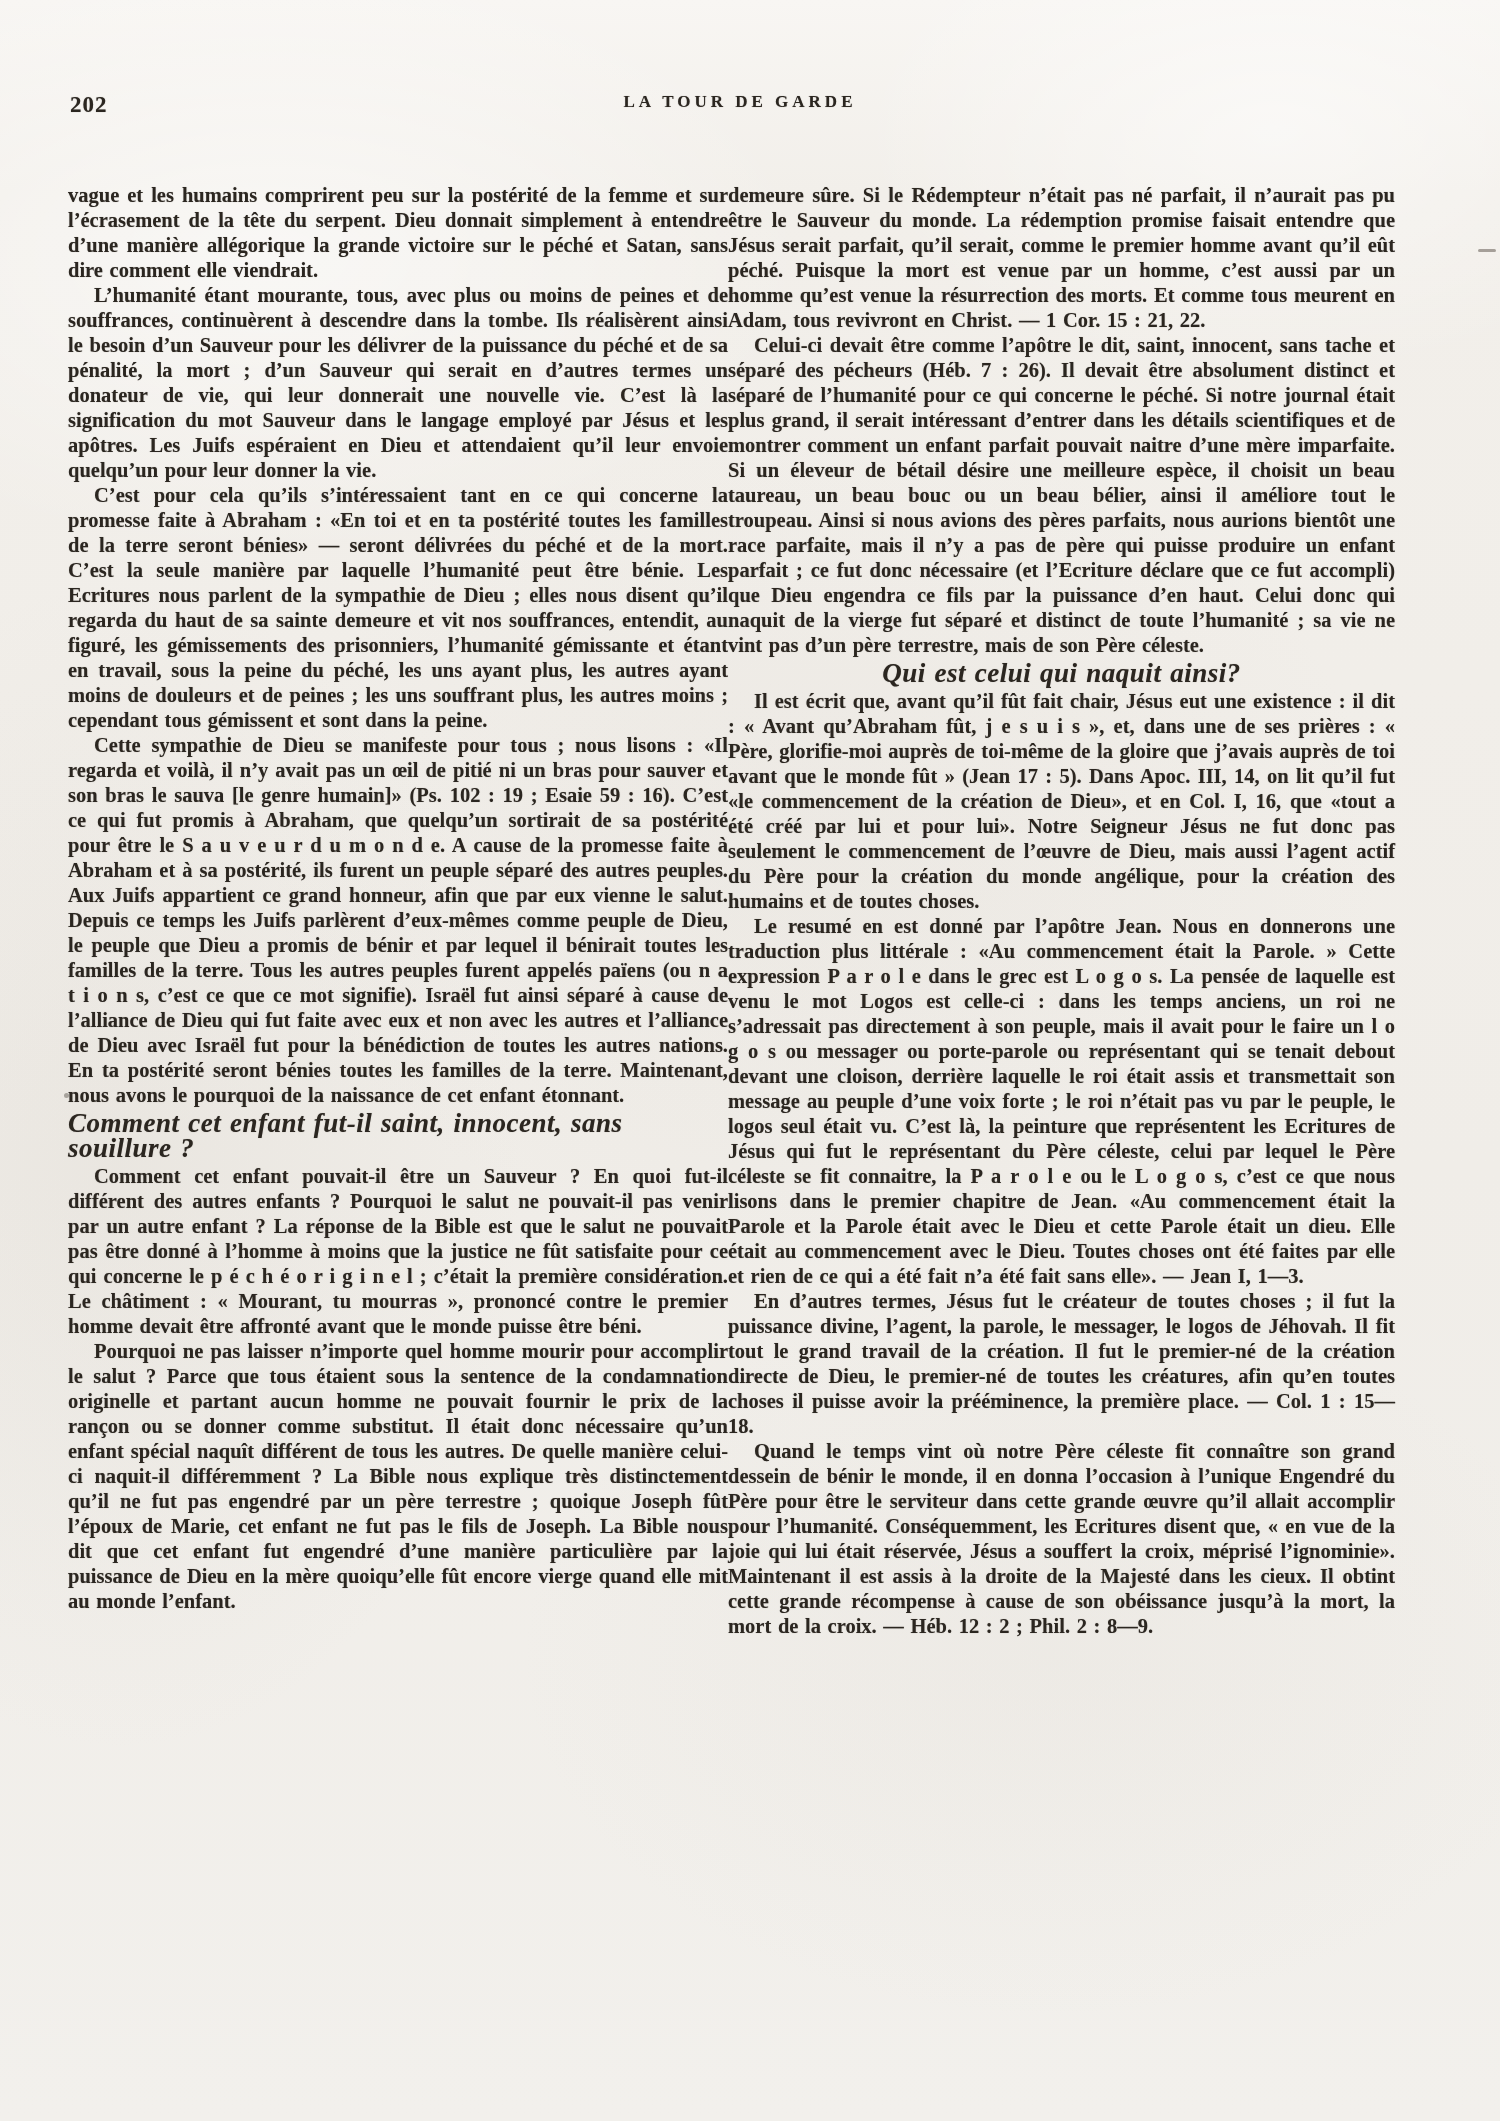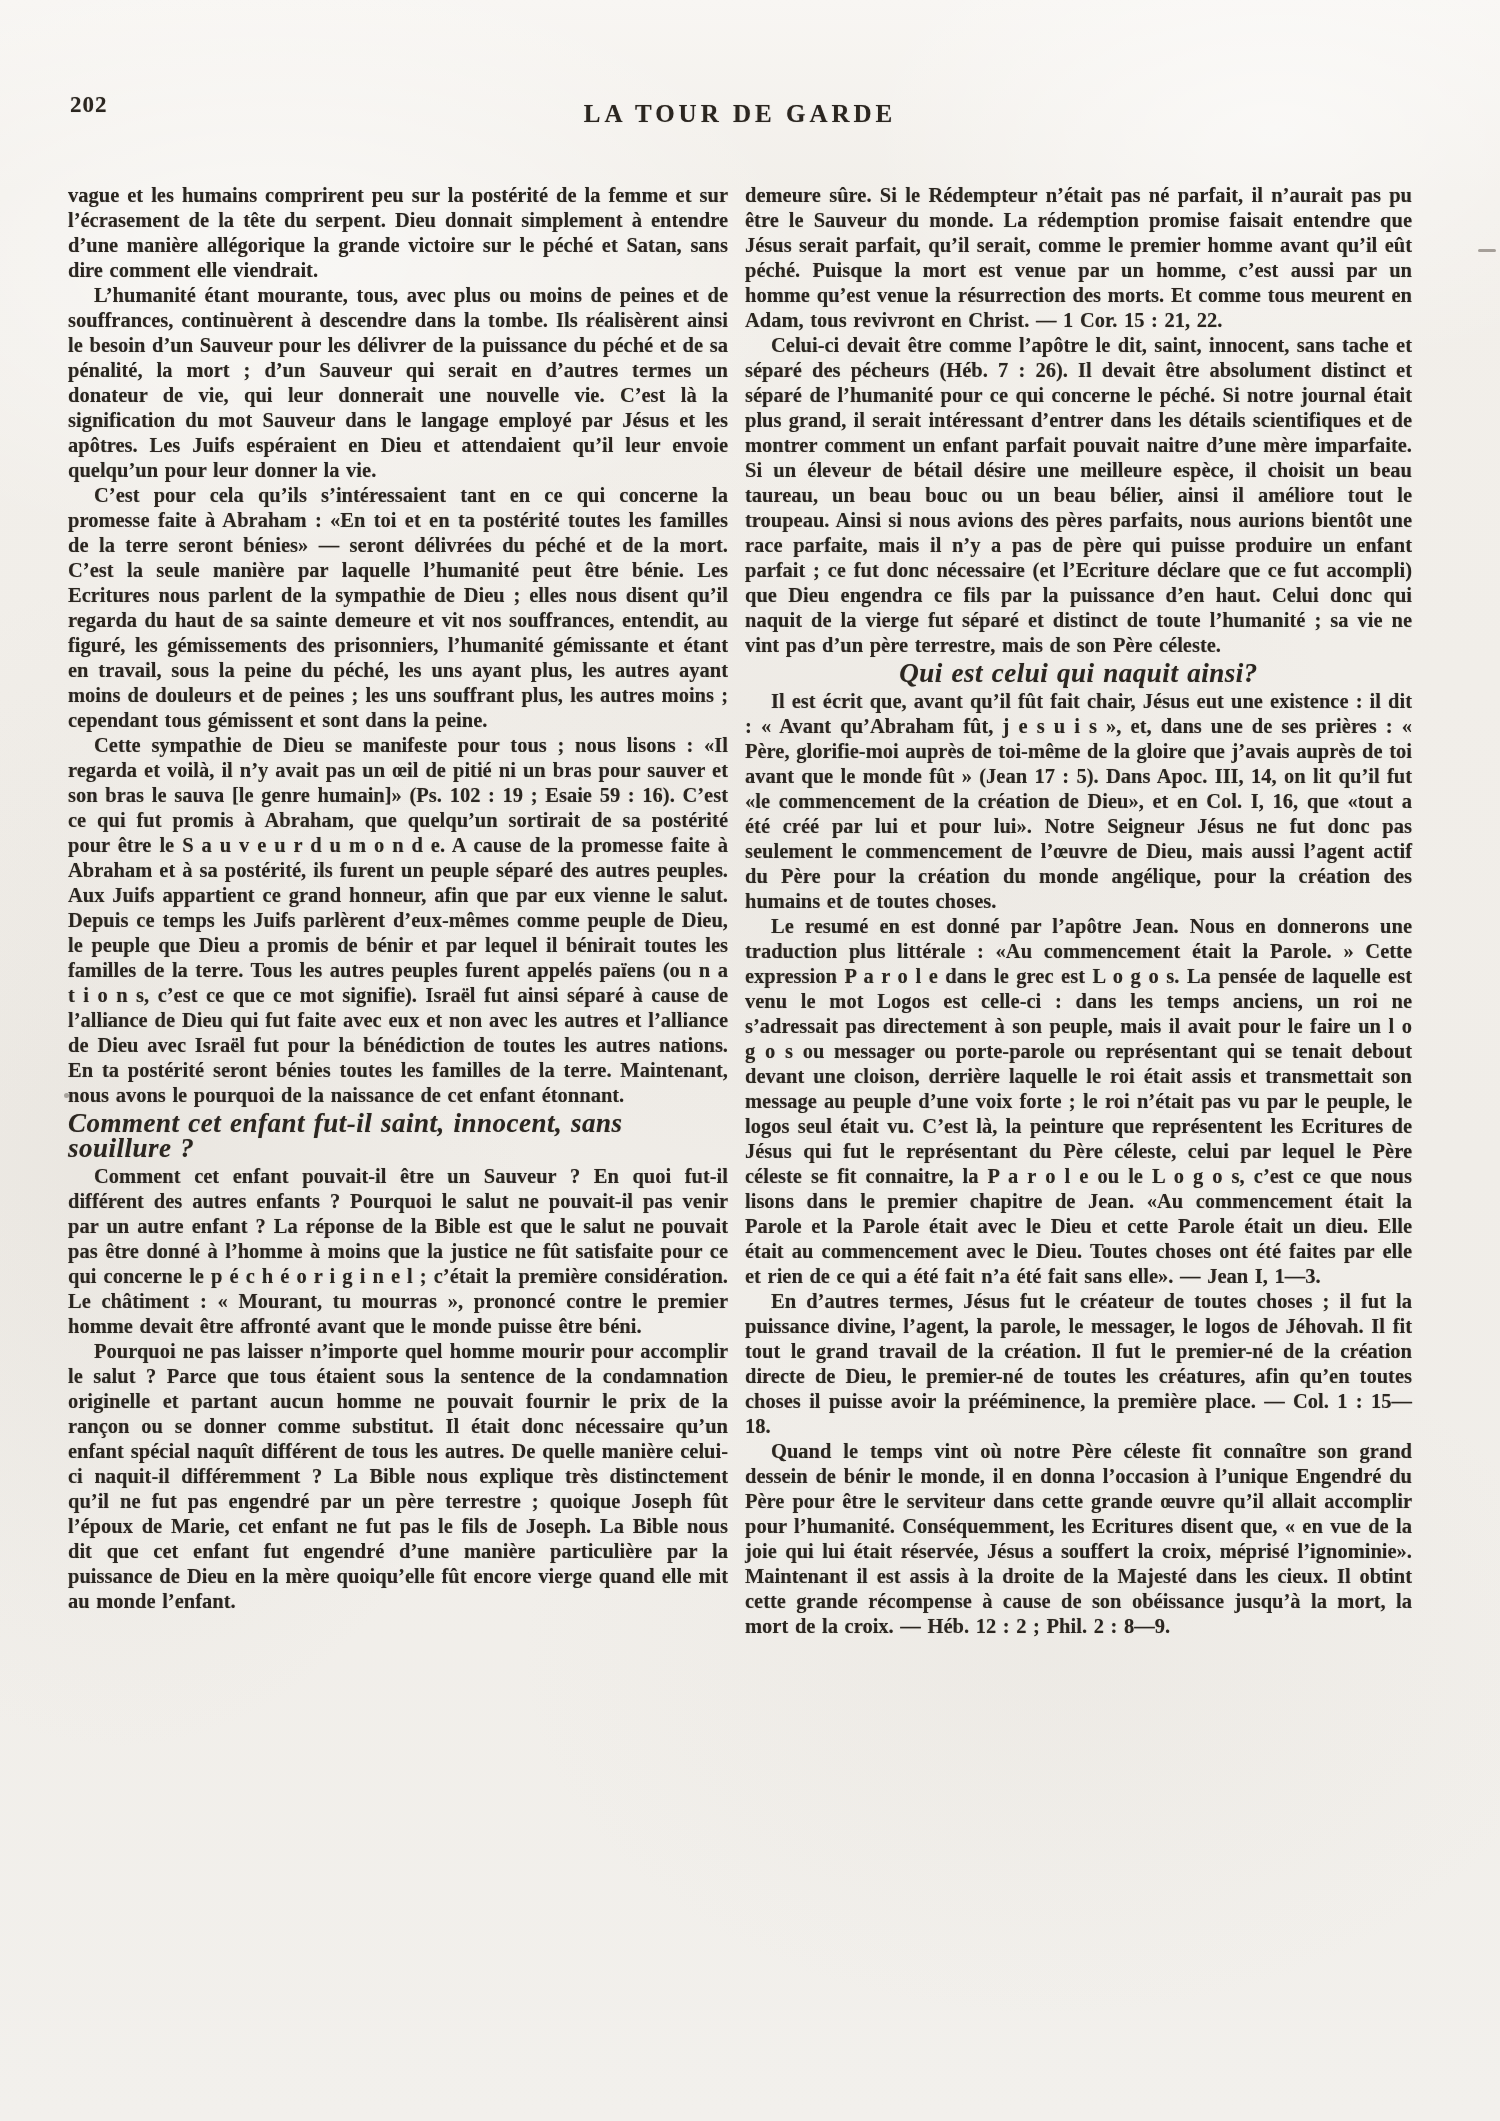--- a/index.html
+++ b/index.html
@@ -19,27 +19,27 @@
       linear-gradient(180deg,#f8f6f3 0%, #f2efea 9%, #f0ede8 55%, #f2f0ec 100%);
     padding-left: 8px;
   }
   .page-header{position:absolute;top:88px;left:68px;right:88px;height:34px;}
   .page-number{
     position:absolute;left:2px;top:4px;
     font-size:23px;font-weight:700;color:#2b2620;letter-spacing:1px;
     text-shadow:0 0 1px rgba(43,38,32,.4);
   }
   .journal-title{
-    position:absolute;left:0;right:0;top:0;margin:12px;text-align:center;
-    font-size:25px;font-weight:700;letter-spacing:4px;color:#2b2620;
+    position:absolute;left:0;right:0;top:0;margin:4px;text-align:center;
+    font-size:17px;font-weight:700;letter-spacing:4px;color:#2b2620;
     text-shadow:0 0 1px rgba(43,38,32,.4);
   }
   .columns{
     position:absolute;top:183px;left:68px;right:88px;
-    display:flex;justify-content:space-between;
+    display:flex;
   }
   .col{
     width:660px;
     text-align:justify;
     font-size:20.5px;line-height:25px;font-weight:700;
     color:#2b2620;
     text-shadow:0 0 1px rgba(43,38,32,.35);
     word-spacing:1.5px;
   }
   .col-right{width:667px;}

